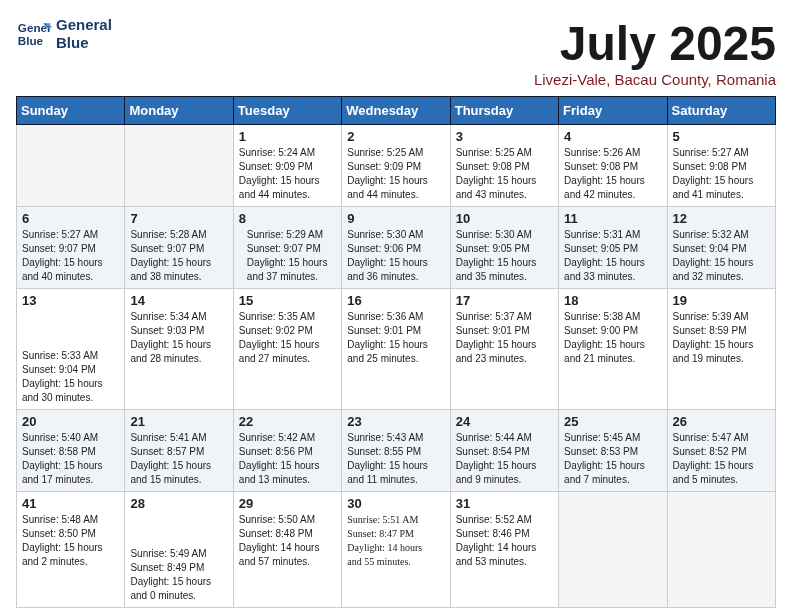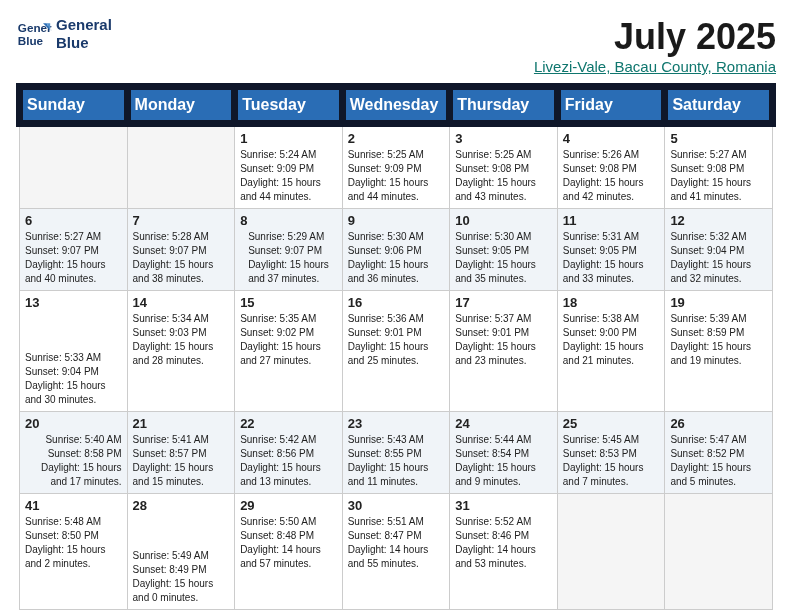--- a/index.html
+++ b/index.html
@@ -22,42 +22,41 @@
       gap: 4px;
     }
     .logo-icon {
       width: 36px;
       height: 36px;
     }
     .title-block {
       text-align: right;
     }
     .month-title {
-      font-size: 36px;
+      font-size: 48px;
       font-weight: bold;
       color: #1a1a1a;
     }
     .location-title {
       font-size: 15px;
-      color: #0f766e;
-      text-decoration: underline;
+      color: #7f1d1d;
     }
     table {
       width: 100%;
       border-collapse: collapse;
       table-layout: fixed;
     }
     th {
       background-color: #2a6db5;
       color: #fff;
-      font-size: 16px;
+      font-size: 13px;
       font-weight: bold;
       padding: 6px 4px;
       text-align: left;
-      border: 7px solid #0f172a;
+      border: 1px solid #0f172a;
     }
     td {
       border: 1px solid #ccc;
       vertical-align: top;
       padding: 4px 5px;
       font-size: 10.5px;
       color: #222;
       height: 80px;
       background: #fff;
     }
@@ -254,21 +253,21 @@
           <div class="day-num">19</div>
           <div class="day-info" style="white-space: pre-line;">Sunrise: 5:39 AM
 Sunset: 8:59 PM
 Daylight: 15 hours
 and 19 minutes.</div>
         </td>
       </tr>
       <tr class="row-shaded">
         <td>
           <div class="day-num">20</div>
-          <div class="day-info" style="white-space: pre-line; text-align: right;">Sunrise: 5:40 AM
+          <div class="day-info" style="white-space: pre-line;">Sunrise: 5:40 AM
 Sunset: 8:58 PM
 Daylight: 15 hours
 and 17 minutes.</div>
         </td>
         <td>
           <div class="day-num">21</div>
           <div class="day-info" style="white-space: pre-line;">Sunrise: 5:41 AM
 Sunset: 8:57 PM
 Daylight: 15 hours
 and 15 minutes.</div>
@@ -326,21 +325,21 @@
         </td>
         <td>
           <div class="day-num">29</div>
           <div class="day-info" style="white-space: pre-line;">Sunrise: 5:50 AM
 Sunset: 8:48 PM
 Daylight: 14 hours
 and 57 minutes.</div>
         </td>
         <td>
           <div class="day-num">30</div>
-          <div class="day-info" style="white-space: pre-line;">Sunrise: 5:51 AM
+          <div class="day-info" style="white-space: pre-line; font-family: Liberation Serif, serif;">Sunrise: 5:51 AM
 Sunset: 8:47 PM
 Daylight: 14 hours
 and 55 minutes.</div>
         </td>
         <td>
           <div class="day-num">31</div>
           <div class="day-info" style="white-space: pre-line;">Sunrise: 5:52 AM
 Sunset: 8:46 PM
 Daylight: 14 hours
 and 53 minutes.</div>

